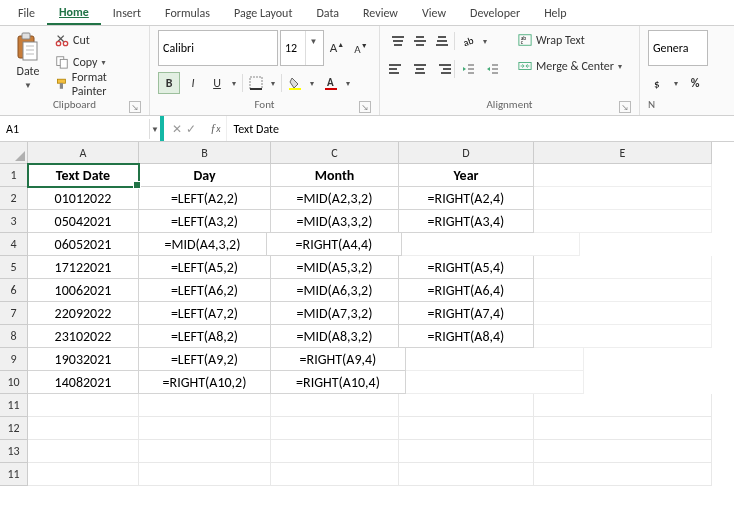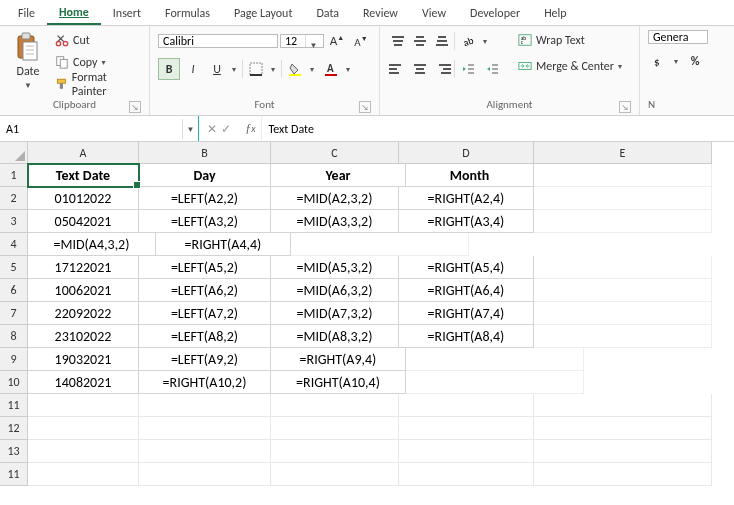--- a/index.html
+++ b/index.html
@@ -18,34 +18,34 @@
   .vstack { display: flex; flex-direction: column; gap: 2px; }
   .hstack { display: flex; flex-direction: row; gap: 2px; align-items: center; }
 
   .btn-lg { display: flex; flex-direction: column; align-items: center; justify-content: center; padding: 2px 4px; gap: 2px; cursor: pointer; min-width: 40px; }
   .icon-paste { width: 26px; height: 30px; }
   .caret { font-size: 8px; color: #555; }
 
   .btn-sm { display: flex; align-items: center; gap: 4px; padding: 1px 3px; cursor: pointer; font-size: 12px; color: #333; height: 20px; }
   .icon-sm { width: 14px; height: 14px; display: inline-block; }
 
-  .fontbox { display: flex; border: 1px solid #bbb; height: 14px; background: #fff; }
+  .fontbox { display: flex; border: 1px solid #bbb; height: 36px; background: #fff; }
   .fontbox input { border: none; outline: none; font-size: 12px; padding: 0 4px; background: transparent; }
   .dd { width: 16px; border-left: 1px solid #ddd; text-align: center; font-size: 8px; line-height: 20px; cursor: pointer; color: #555; }
 
   .toggle { width: 22px; height: 22px; display: flex; align-items: center; justify-content: center; cursor: pointer; border: 1px solid transparent; }
   .toggle.active { border: 1px solid #9cbf9c; background: #e2efe2; }
 
   .splitbtn { display: flex; height: 22px; }
 
   .aln { width: 20px; height: 18px; display: flex; flex-direction: column; justify-content: center; align-items: center; gap: 2px; cursor: pointer; }
   .aln .bar { height: 2px; background: #555; }
 
   .namebox-row { display: flex; align-items: center; border-bottom: 1px solid #d0d0d0; height: 26px; background: #fff; }
-  .namebox { display: flex; align-items: center; border-right: 1px solid #14b8a6; width: 199px; height: 100%; }
+  .namebox { display: flex; align-items: center; border-right: 4px solid #14b8a6; width: 164px; height: 100%; }
   .namebox input { flex: 1; border: none; outline: none; padding: 0 6px; font-size: 12px; background: transparent; }
   .fx-btns { display: flex; gap: 4px; padding: 0 8px; color: #999; align-items: center; }
   .fx-label { font-style: italic; font-family: "Times New Roman", serif; color: #666; padding: 0 6px; border-right: 1px solid #eee; height: 100%; display: flex; align-items: center; }
   .formula-input { flex: 1; border: none; outline: none; padding: 0 6px; font-size: 12px; }
 
   .grid { display: flex; }
   .sel-all { width: 28px; height: 22px; border-right: 1px solid #ccc; border-bottom: 1px solid #ccc; background: #f0f0f0; position: relative; cursor: pointer; }
   .sel-all::after { content: ""; position: absolute; right: 2px; bottom: 2px; border: 5px solid transparent; border-right-color: #b0b0b0; border-bottom-color: #b0b0b0; }
   .colhead-row { display: flex; }
   .colhead { height: 22px; border-right: 1px solid #ccc; border-bottom: 1px solid #ccc; background: #f0f0f0; text-align: center; line-height: 22px; color: #333; cursor: pointer; }
@@ -332,22 +332,22 @@
         <div class="colhead colD">D</div>
         <div class="colhead colE">E</div>
       </div>
   </div>
   <div id="rows">
       <div class="grid">
         <div class="rowhead" style="height: 23px;">1</div>
         <div class="row">
           <div class="cell colA hdr selected">Text Date</div>
           <div class="cell colB hdr">Day</div>
+          <div class="cell colC hdr">Month</div>
           <div class="cell colD hdr">Year</div>
-          <div class="cell colC hdr">Month</div>
           <div class="cell colE empty"></div>
         </div>
       </div>
       <div class="grid">
         <div class="rowhead" style="height: 23px;">2</div>
         <div class="row">
           <div class="cell colA">01012022</div>
           <div class="cell colB">=LEFT(A2,2)</div>
           <div class="cell colC">=MID(A2,3,2)</div>
           <div class="cell colD">=RIGHT(A2,4)</div>
@@ -360,20 +360,21 @@
           <div class="cell colA">05042021</div>
           <div class="cell colB">=LEFT(A3,2)</div>
           <div class="cell colC">=MID(A3,3,2)</div>
           <div class="cell colD">=RIGHT(A3,4)</div>
           <div class="cell colE empty"></div>
         </div>
       </div>
       <div class="grid">
         <div class="rowhead" style="height: 23px;">4</div>
         <div class="row">
+          <div class="cell colA">06052021</div>
           <div class="cell colC">=MID(A4,3,2)</div>
           <div class="cell colD">=RIGHT(A4,4)</div>
           <div class="cell colE empty"></div>
         </div>
       </div>
       <div class="grid">
         <div class="rowhead" style="height: 23px;">5</div>
         <div class="row">
           <div class="cell colA">17122021</div>
           <div class="cell colB">=LEFT(A5,2)</div>

